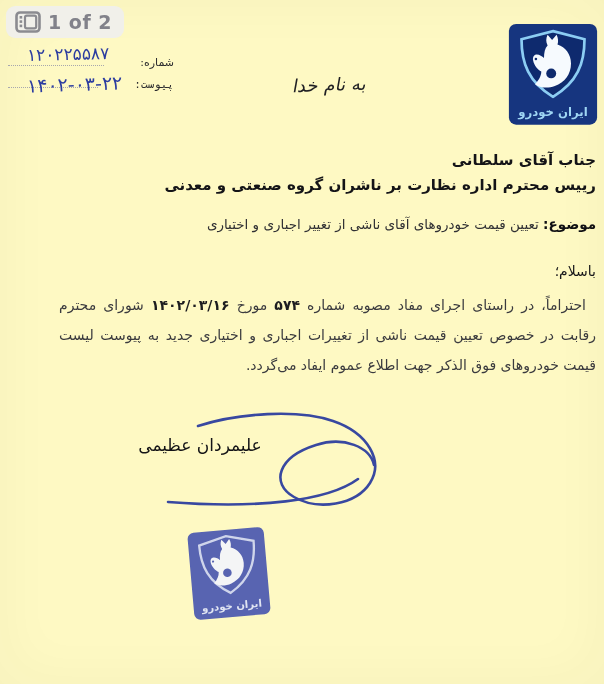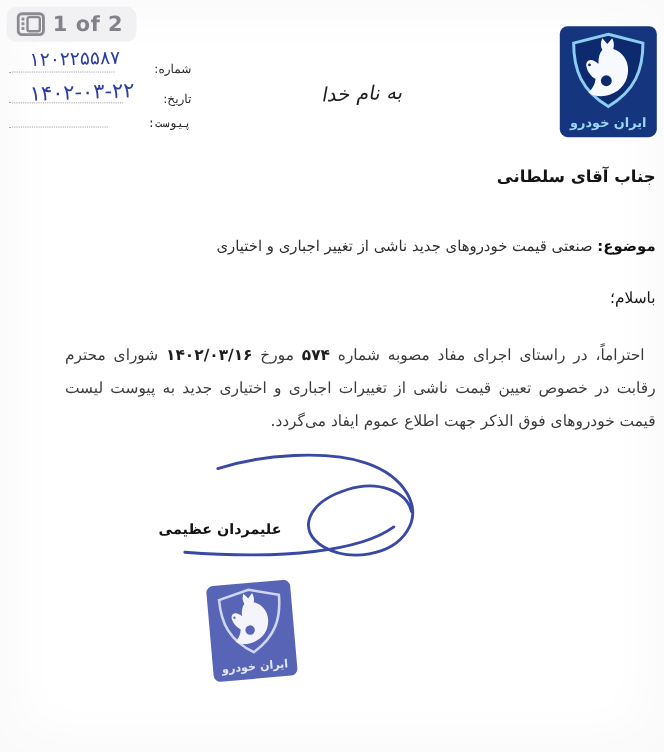--- a/index.html
+++ b/index.html
@@ -1,19 +1,19 @@
 <!DOCTYPE html>
 <html lang="fa"><head>
 <meta charset="utf-8">
 <style>
   * { margin:0; padding:0; box-sizing:border-box; }
   html,body { background:#e9e9ec; }
   .stage {
     position:relative; width:604px; height:684px; overflow:hidden;
-    background:#ffffff;
+    background:#fef9c3;
     box-shadow: inset 0 0 60px rgba(40,40,60,0.04);
     font-family:"DejaVu Sans","Liberation Sans",sans-serif;
   }
 
   
   .badge{
     position:absolute; left:6px; top:6px; z-index:20;
     display:flex; align-items:center; gap:7px;
     background:rgba(238,238,241,0.85); border-radius:9px;
     padding:5px 12px 5px 9px;
@@ -59,27 +59,27 @@
   .stamp-caption{ margin-top:3px; direction:rtl; color:#3644a6; font-weight:bold;
                   font-size:12.5px; line-height:15px; }
 
   
   .recipient{ position:absolute; top:148px; right:8px; direction:rtl; 
               font-weight:bold; font-size:15px; line-height:25px; color:#141417; }
   .subject{ position:absolute; top:216px; right:8px; direction:rtl; font-size:13.5px; color:#303033; }
   .subject .sub-label{ font-weight:bold; color:#101013; }
   .salutation{ position:absolute; top:263px; right:8px; direction:rtl;
                font-weight:normal; font-size:14px; color:#17171a; }
-  .body-par{ position:absolute; top:308px; left:59px; width:537px; direction:rtl;
+  .body-par{ position:absolute; top:290px; left:59px; width:537px; direction:rtl;
              text-align:justify; font-size:14px; line-height:30px; color:#3a3a3e;
              text-indent:10px; }
   .body-par b{ color:#1d1d20; }
 
   .sig-text{ position:absolute; top:431px; left:86px; width:228px; text-align:center;
-             direction:rtl; font-weight:bold; font-size:13px; line-height:29px; color:#131316;margin-top:36px; }
+             direction:rtl; font-weight:normal; font-size:17px; line-height:29px; color:#131316; }
   .sig-stroke{ position:absolute; left:148px; top:408px; width:242px; height:108px; }
 </style>
 </head>
 <body>
 
 <div class="stage">
 
   <div class="badge">
     <svg width="26" height="22" viewBox="0 0 26 22">
       <rect x="1.5" y="1.5" width="23" height="19" rx="3.5" fill="none" stroke="#8b8b90" stroke-width="2.6"></rect>
@@ -87,24 +87,20 @@
       <rect x="4.6" y="9.3" width="2.6" height="2.6" fill="#8b8b90"></rect>
       <rect x="4.6" y="13.6" width="2.6" height="2.6" fill="#8b8b90"></rect>
       <rect x="10" y="4.6" width="11.2" height="12.8" rx="1.8" fill="none" stroke="#8b8b90" stroke-width="2.2"></rect>
     </svg>
     <span class="badge-label">1 of 2</span>
   </div>
 
   <div class="lh-fields">
     <div class="lh-row row-no">
       <span class="lbl">شماره:</span>
-      <span class="dots"></span>
-    </div>
-    <div class="lh-row row-dt">
-      <span class="lbl">تاریخ:</span>
       <span class="dots"></span>
     </div>
     <div class="lh-row row-at">
       <span class="lbl">پیوست:</span>
       <span class="dots"></span>
     </div>
   </div>
   <div class="hand hand-number">۱۲۰۲۲۵۵۸۷</div>
   <div class="hand hand-date">۱۴۰۲-۰۳-۲۲</div>
 
@@ -116,25 +112,26 @@
       <path class="lg-shield" d="M50 9 L85 18 C85 45 77 66 50 82 C23 66 15 45 15 18 Z"></path>
       <path class="lg-horse" d="M44 25 C42 21 42 17 44 13 L49 19 L54 13 C56 17 56 21 55 24 C64 27 70 35 70 45 C70 57 63 66 52 70 C44 73 35 72 30 68 C34 64 37 59 37 54 C33 52 29 47 28 42 C27 38 29 35 32 35 C35 35 38 37 40 39 C40 33 41 28 44 25 Z"></path>
       <circle class="lg-curl" cx="48" cy="56" r="5.5"></circle>
       <circle class="lg-curl" cx="31" cy="40" r="1.4"></circle>
       <text class="lg-word" x="50" y="103" text-anchor="middle">ایران خودرو</text>
     </svg>
   </div>
 
   <div class="recipient">
     <div>جناب آقای سلطانی</div>
+    <div>رییس محترم اداره نظارت بر ناشران گروه صنعتی و معدنی</div>
   </div>
 
   <div class="subject">
     <span class="sub-label">موضوع:</span>
-    <span>صنعتی قیمت خودروهای جدید ناشی از تغییر اجباری و اختیاری</span>
+    <span>تعیین قیمت خودروهای آقای ناشی از تغییر اجباری و اختیاری</span>
   </div>
 
   <div class="salutation">باسلام؛</div>
 
   <p class="body-par"><span>احتراماً، در راستای اجرای مفاد مصوبه شماره </span><b>۵۷۴</b><span> مورخ </span><b>۱۴۰۲/۰۳/۱۶</b><span> شورای محترم رقابت در خصوص تعیین قیمت ناشی از تغییرات اجباری و اختیاری جدید به پیوست لیست قیمت خودروهای فوق الذکر جهت اطلاع عموم ایفاد می‌گردد.</span></p>
 
   <div class="sig-text">
     <div>علیمردان عظیمی</div>
   </div>
   <svg class="sig-stroke" viewBox="0 0 242 108">

